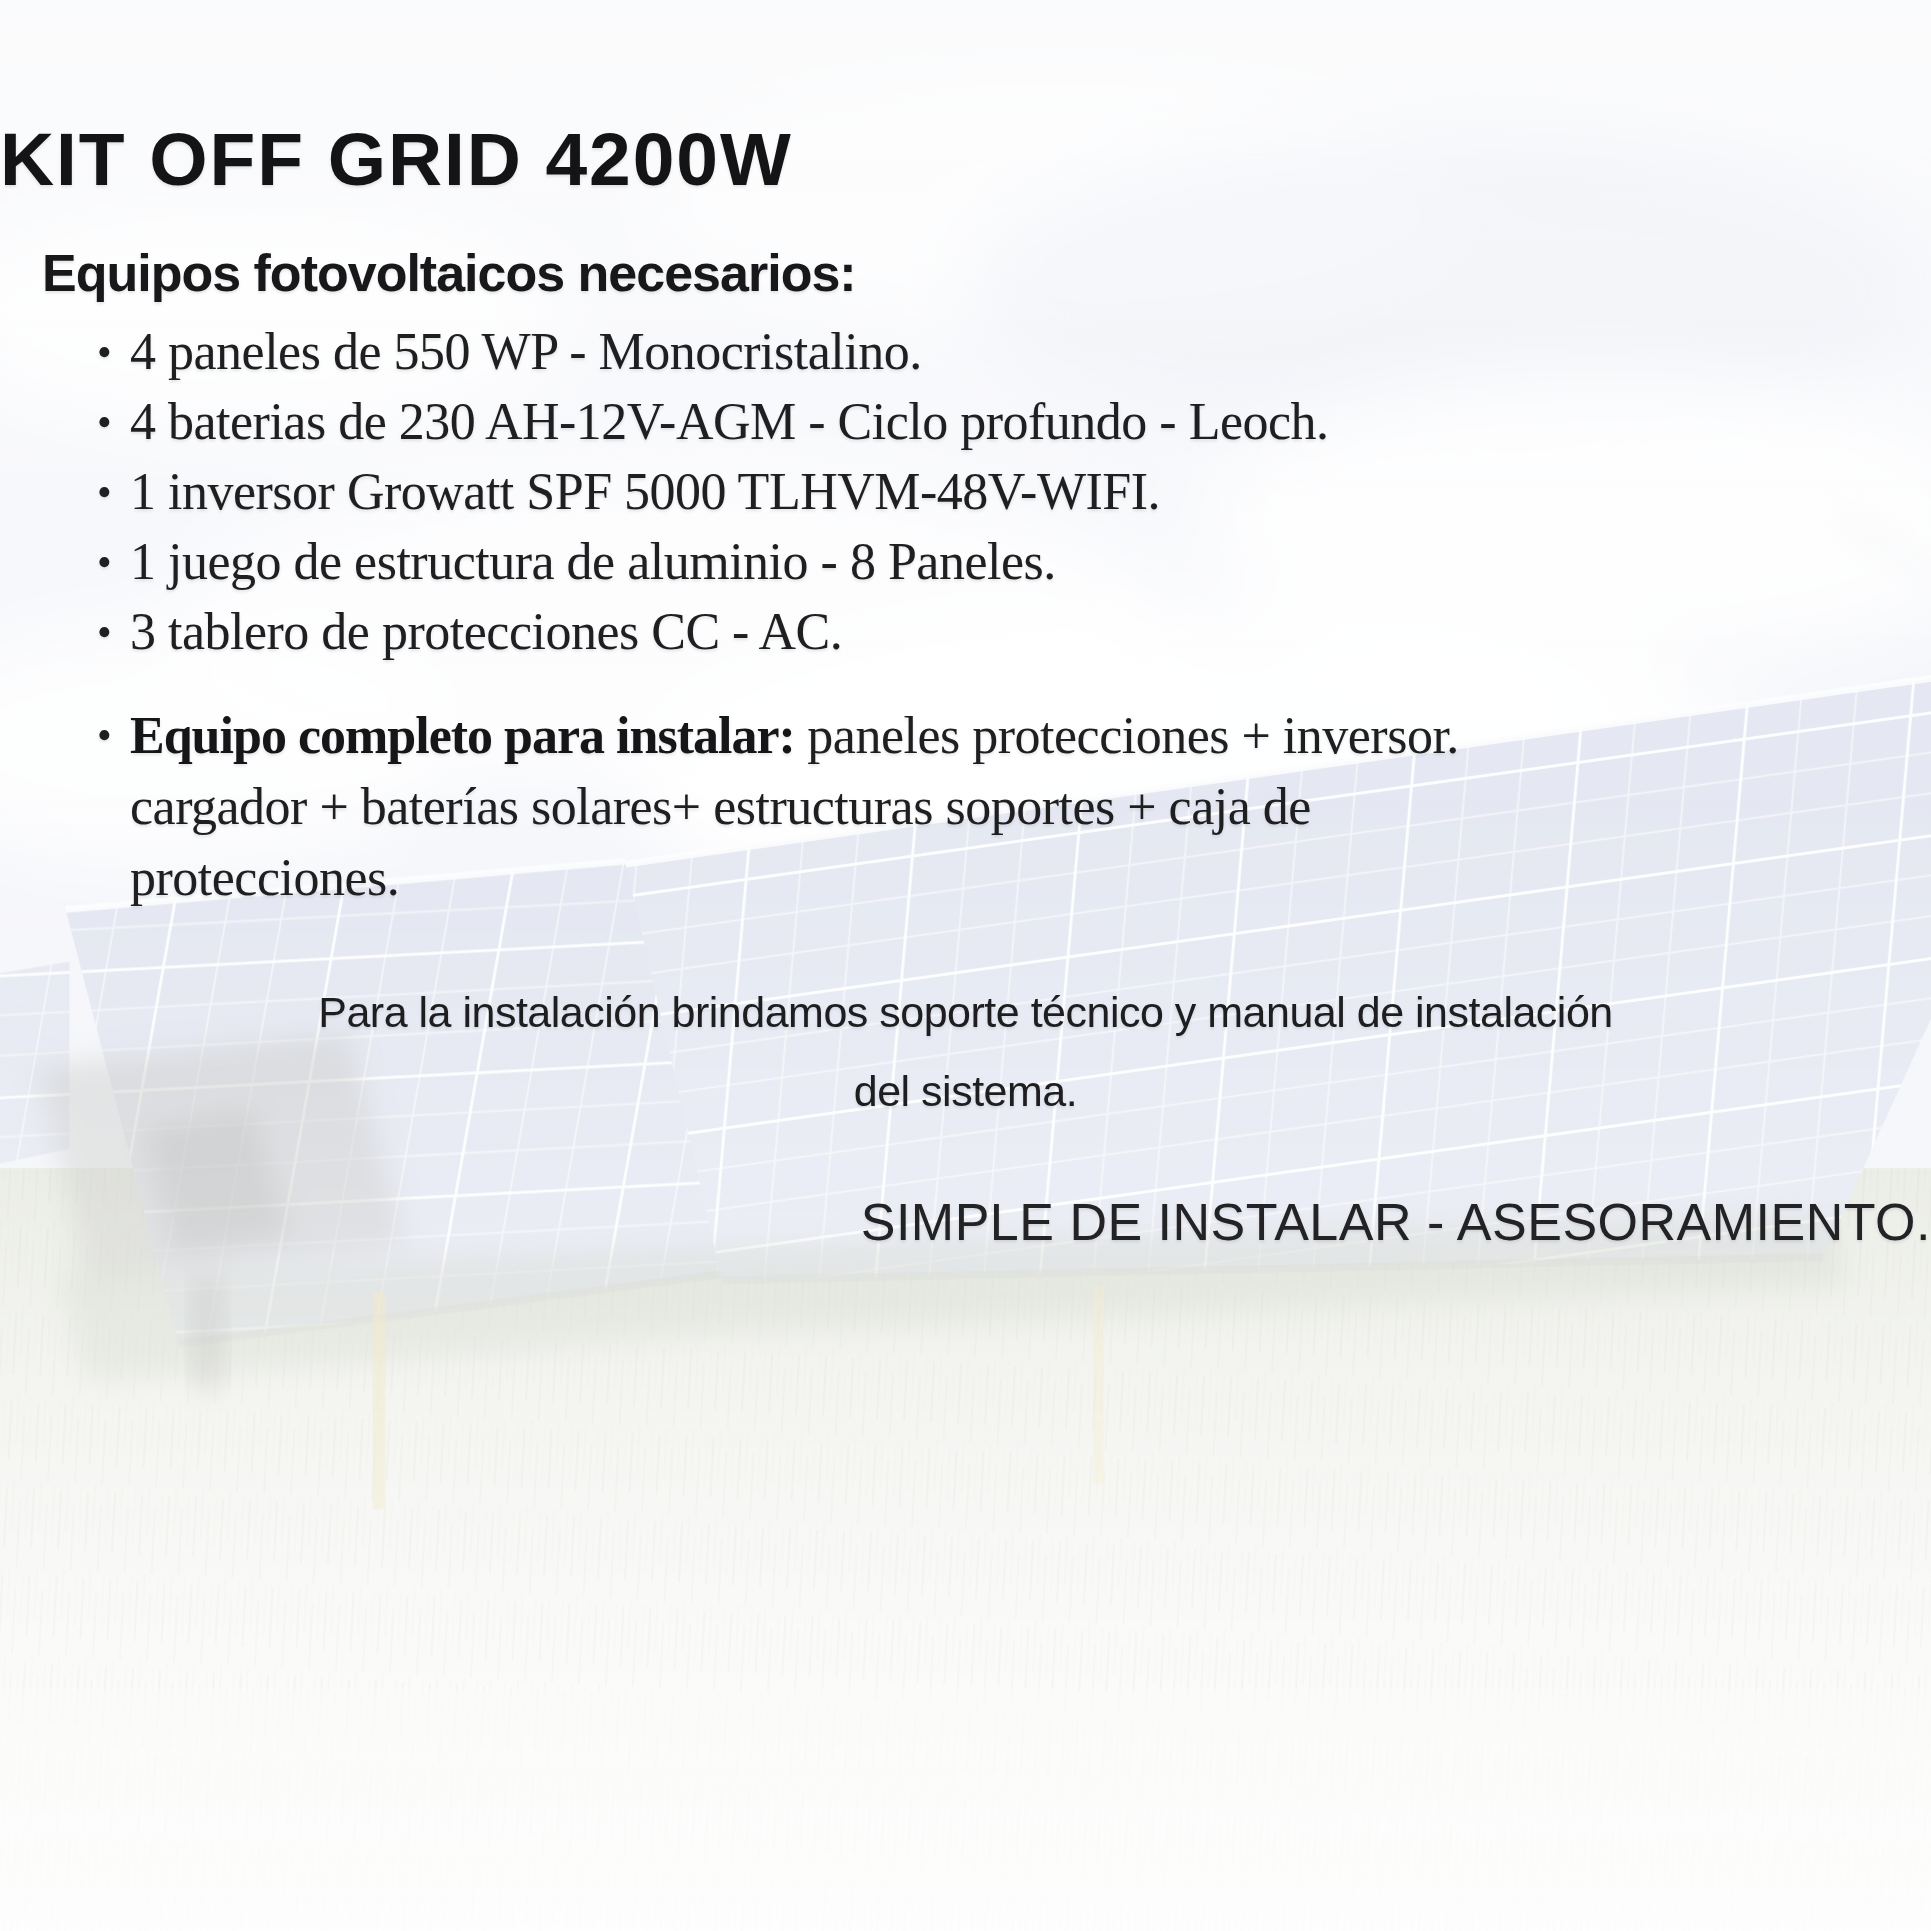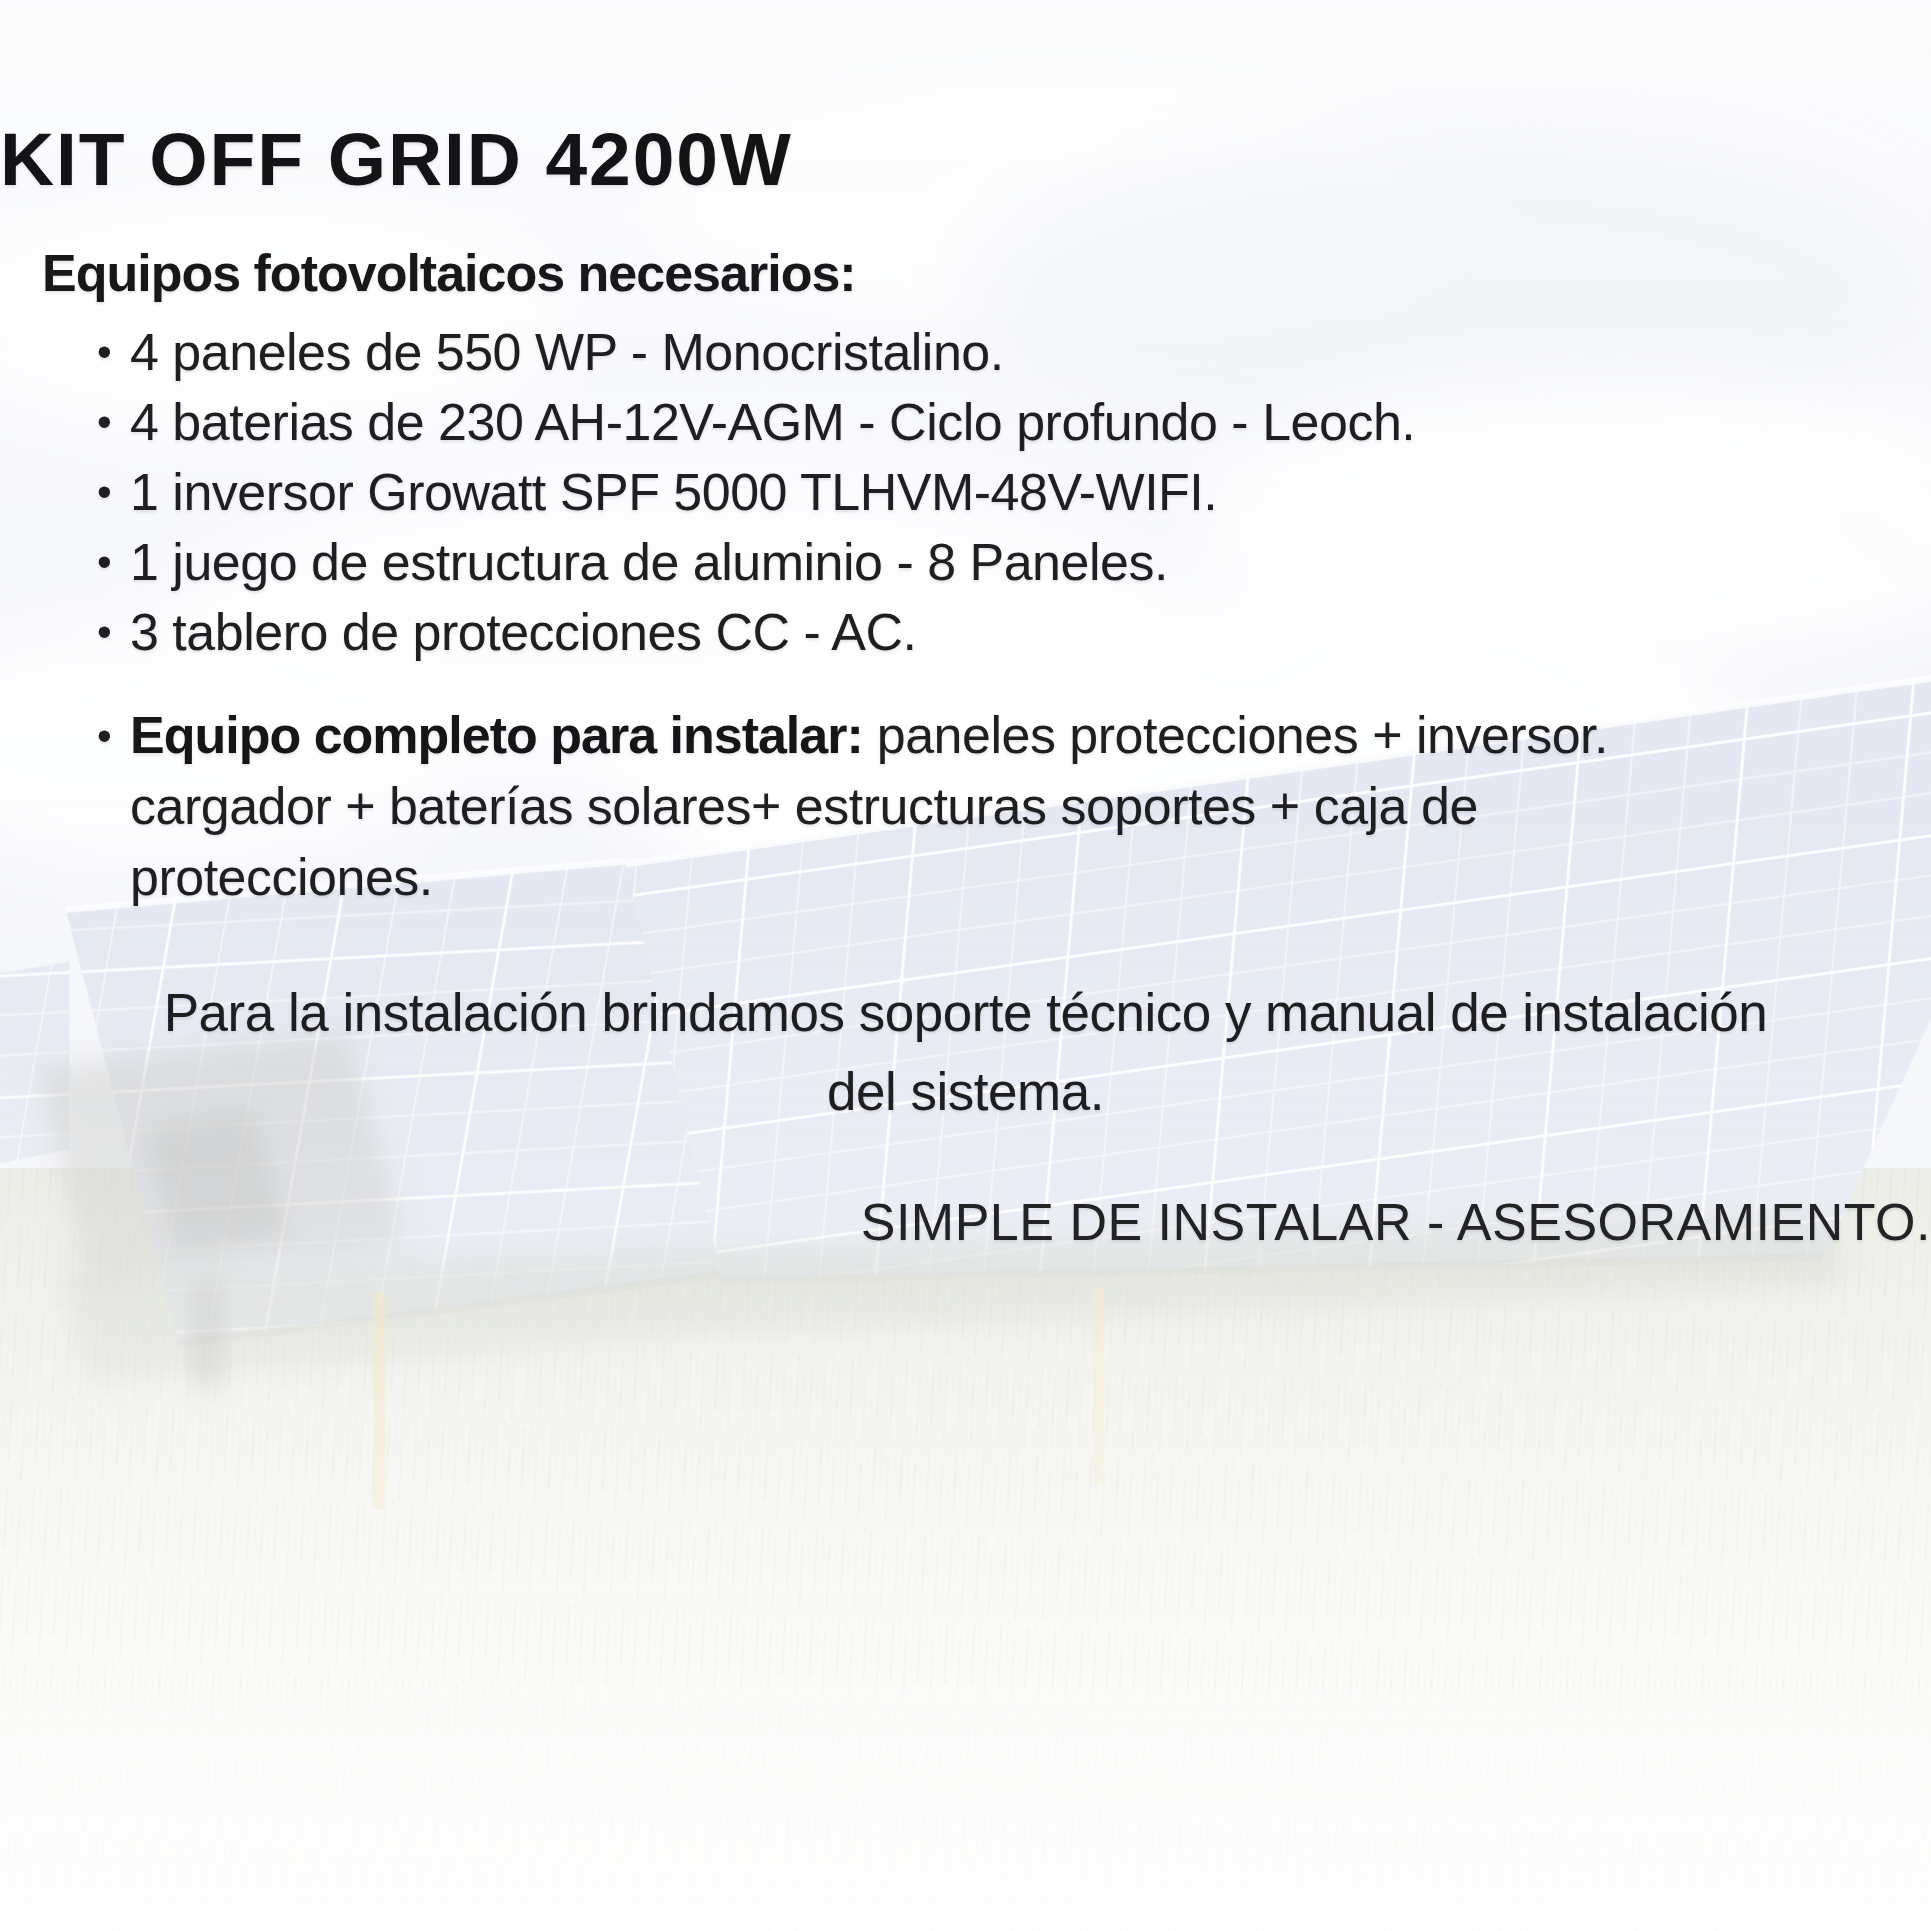--- a/index.html
+++ b/index.html
@@ -23,39 +23,39 @@
     font-size:75px;line-height:75px;font-weight:700;
     letter-spacing:1.9px;color:#141416;
     white-space:nowrap;
   }
   .heading{
     margin:46px 8px 0 42px;
     font-size:52px;line-height:60px;font-weight:700;
     letter-spacing:-1px;color:#18181a;white-space:nowrap;
   }
   .equip-list{
-    list-style:none;margin:13.5px 0 0 0;padding:0;
+    list-style:none;margin:13.5px 0 0 0;padding:0;font-family:Liberation Serif, serif;
   }
   .equip-list li{
     position:relative;padding-left:130px;
     font-size:52px;line-height:70px;letter-spacing:-0.5px;
     white-space:nowrap;color:#1f1f22;
   }
   .equip-list li::before{
     content:"\2022";
     position:absolute;left:97px;top:0;
     font-size:42px;line-height:70px;color:#1f1f22;
   }
   li.kit-item{margin-top:33px;line-height:71px;}
   li.kit-item::before{line-height:71px;}
   .kit-line{line-height:71px;white-space:nowrap;}
   .kit-lead{font-weight:700;letter-spacing:-1px;color:#161618;}
   .support-note{
     margin:60px 0 0 0;text-align:center;
-    font-size:53px;line-height:79px;letter-spacing:-0.5px;color:#1e1e20;
+    font-size:43px;line-height:79px;letter-spacing:-0.5px;color:#1e1e20;
   }
   .support-line{white-space:nowrap;}
   .footer-note{
     margin:60px 0 0 0;text-align:right;
     font-size:52px;line-height:62px;letter-spacing:0.5px;
     color:#232325;white-space:nowrap;
   }
 </style>
 </head>
 <body>

